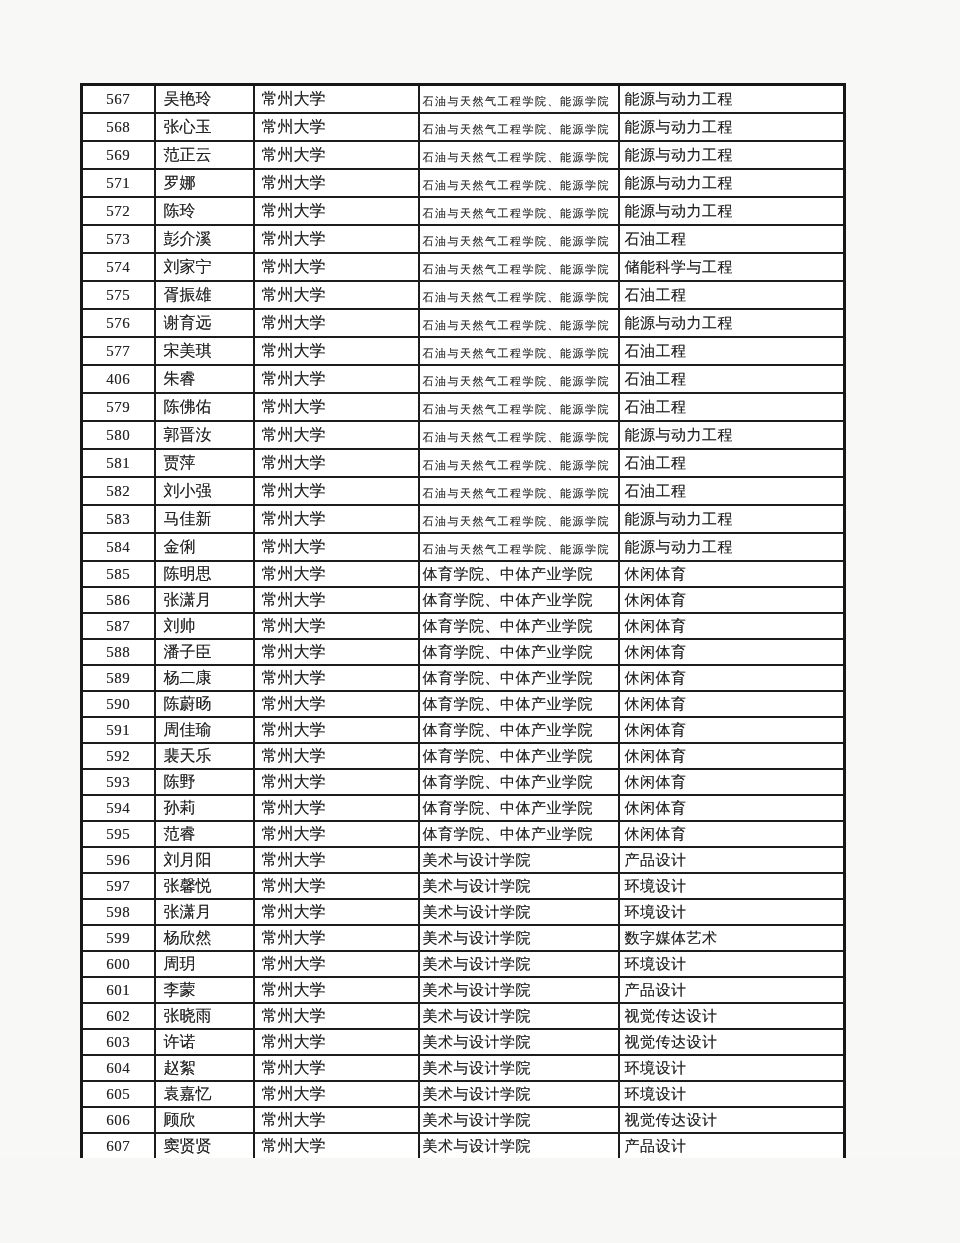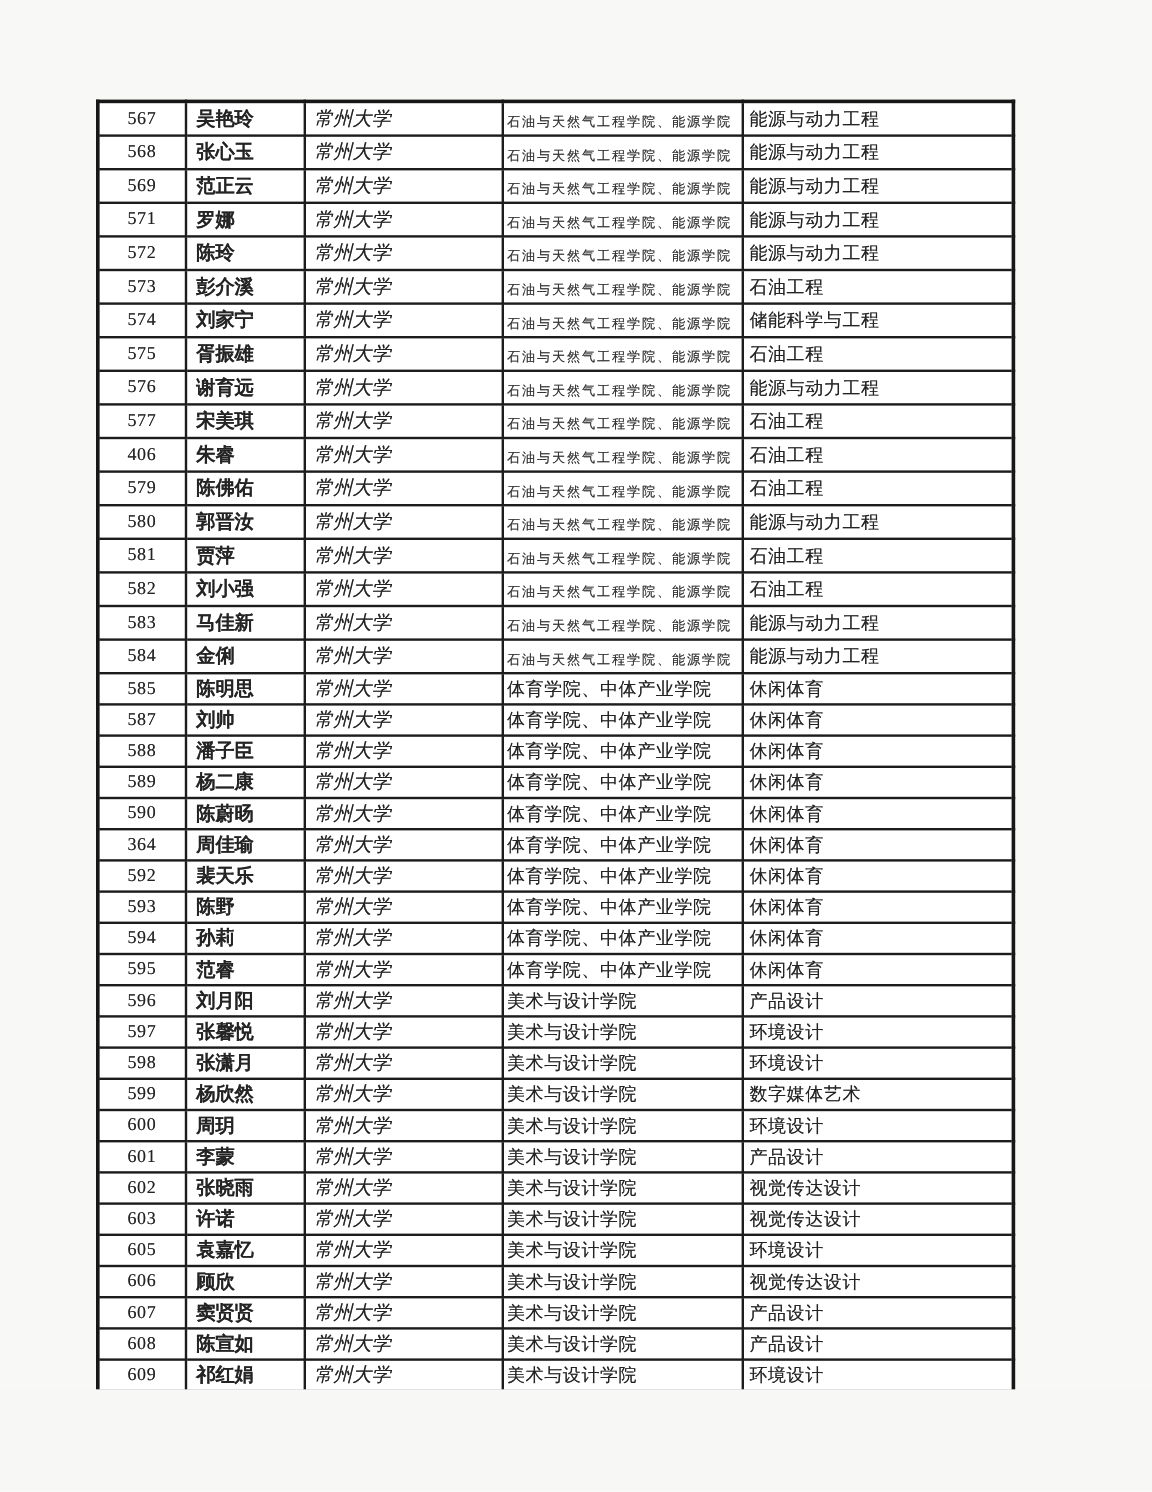--- a/index.html
+++ b/index.html
@@ -28,22 +28,22 @@
   table.roster td {
     border: 2px solid #1c1c1c;
     height: 22px;
     color: #242424;
     white-space: nowrap;
     overflow: hidden;
     vertical-align: middle;
     text-shadow: 0 0 0.5px rgba(20,20,20,0.55);
   }
   td.num   { text-align: center; font-size: 15px; letter-spacing: 0.5px; }
-  td.name  { padding-left: 8px;  font-size: 16px; font-weight: bold; }
-  td.univ  { padding-left: 7px;  font-size: 16px; font-style: italic; }
+  td.name  { padding-left: 8px;  font-size: 16px; }
+  td.univ  { padding-left: 7px;  font-size: 16px; }
   td.college { padding-left: 3px; font-size: 15px; letter-spacing: 0.5px; }
   td.college.small {
     font-size: 11px;
     letter-spacing: 1.5px;
     vertical-align: bottom;
     padding-bottom: 3px;
     color: #353535;
   }
   td.major { padding-left: 5px; font-size: 15px; letter-spacing: 0.5px; }
 </style>
@@ -180,20 +180,27 @@
           <td class="major">能源与动力工程</td>
         </tr>
         <tr>
           <td class="num">585</td>
           <td class="name">陈明思</td>
           <td class="univ">常州大学</td>
           <td class="college">体育学院、中体产业学院</td>
           <td class="major">休闲体育</td>
         </tr>
         <tr>
+          <td class="num">586</td>
+          <td class="name">张潇月</td>
+          <td class="univ">常州大学</td>
+          <td class="college">体育学院、中体产业学院</td>
+          <td class="major">休闲体育</td>
+        </tr>
+        <tr>
           <td class="num">587</td>
           <td class="name">刘帅</td>
           <td class="univ">常州大学</td>
           <td class="college">体育学院、中体产业学院</td>
           <td class="major">休闲体育</td>
         </tr>
         <tr>
           <td class="num">588</td>
           <td class="name">潘子臣</td>
           <td class="univ">常州大学</td>
@@ -208,21 +215,21 @@
           <td class="major">休闲体育</td>
         </tr>
         <tr>
           <td class="num">590</td>
           <td class="name">陈蔚旸</td>
           <td class="univ">常州大学</td>
           <td class="college">体育学院、中体产业学院</td>
           <td class="major">休闲体育</td>
         </tr>
         <tr>
-          <td class="num">364</td>
+          <td class="num">591</td>
           <td class="name">周佳瑜</td>
           <td class="univ">常州大学</td>
           <td class="college">体育学院、中体产业学院</td>
           <td class="major">休闲体育</td>
         </tr>
         <tr>
           <td class="num">592</td>
           <td class="name">裴天乐</td>
           <td class="univ">常州大学</td>
           <td class="college">体育学院、中体产业学院</td>
@@ -297,20 +304,27 @@
           <td class="univ">常州大学</td>
           <td class="college">美术与设计学院</td>
           <td class="major">视觉传达设计</td>
         </tr>
         <tr>
           <td class="num">603</td>
           <td class="name">许诺</td>
           <td class="univ">常州大学</td>
           <td class="college">美术与设计学院</td>
           <td class="major">视觉传达设计</td>
+        </tr>
+        <tr>
+          <td class="num">604</td>
+          <td class="name">赵絮</td>
+          <td class="univ">常州大学</td>
+          <td class="college">美术与设计学院</td>
+          <td class="major">环境设计</td>
         </tr>
         <tr>
           <td class="num">605</td>
           <td class="name">袁嘉忆</td>
           <td class="univ">常州大学</td>
           <td class="college">美术与设计学院</td>
           <td class="major">环境设计</td>
         </tr>
         <tr>
           <td class="num">606</td>

